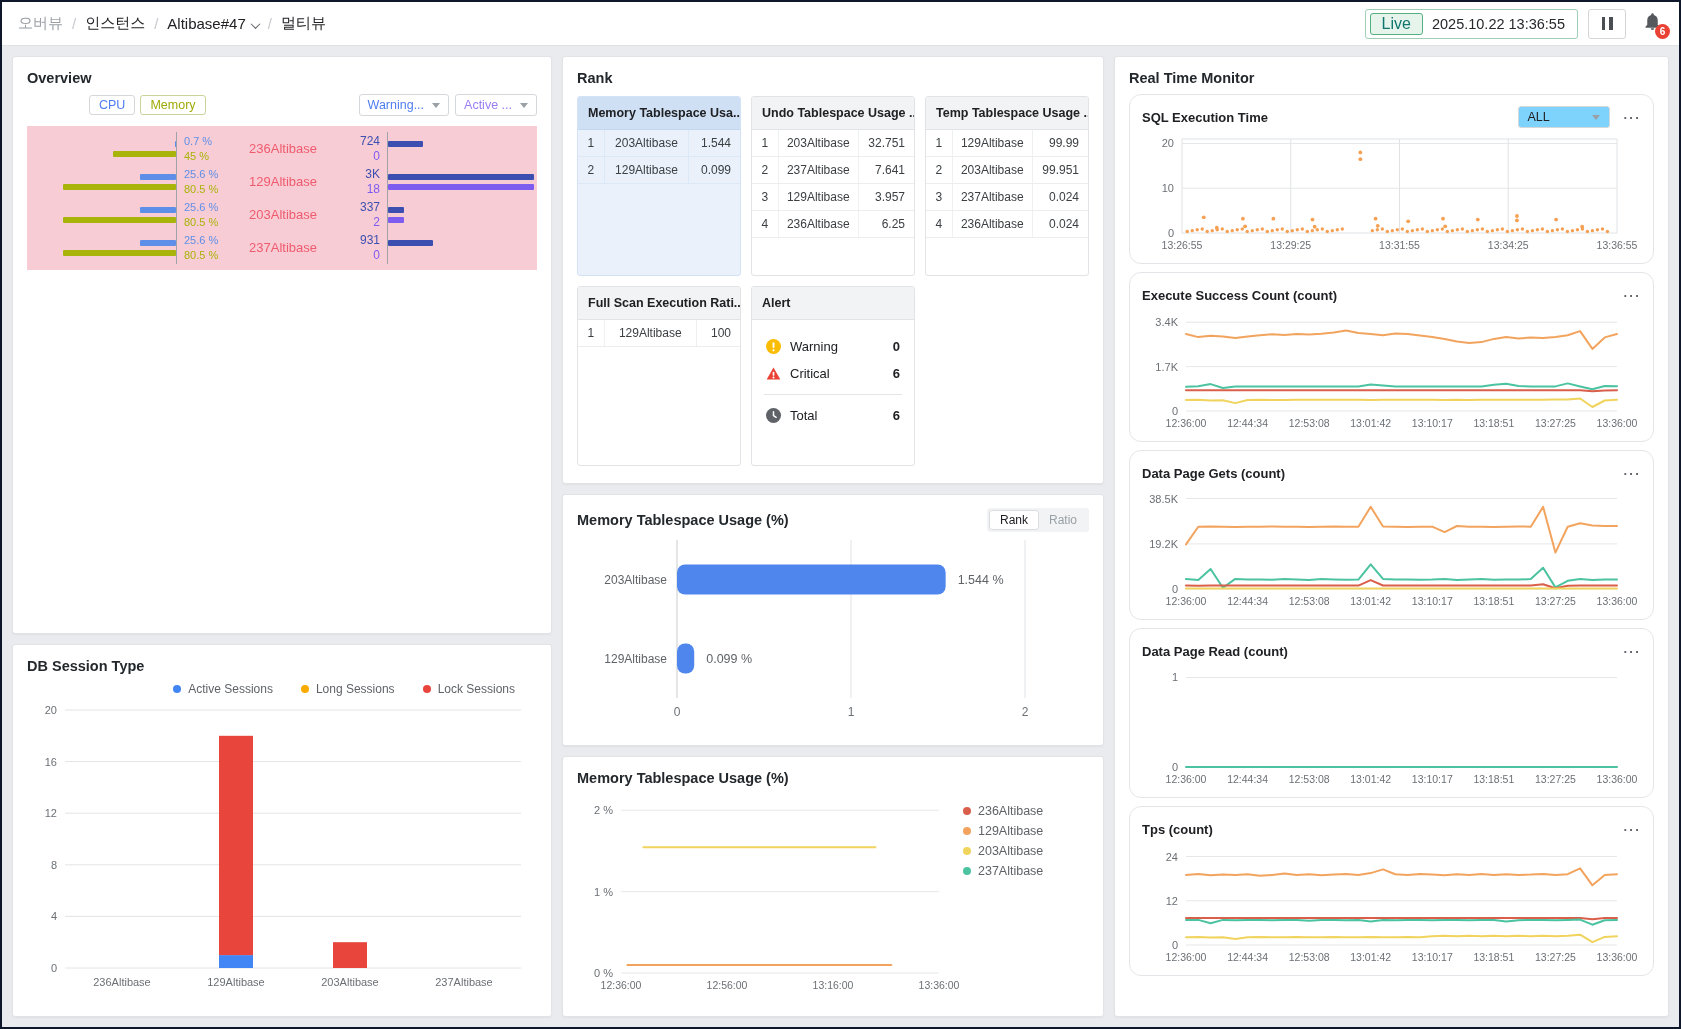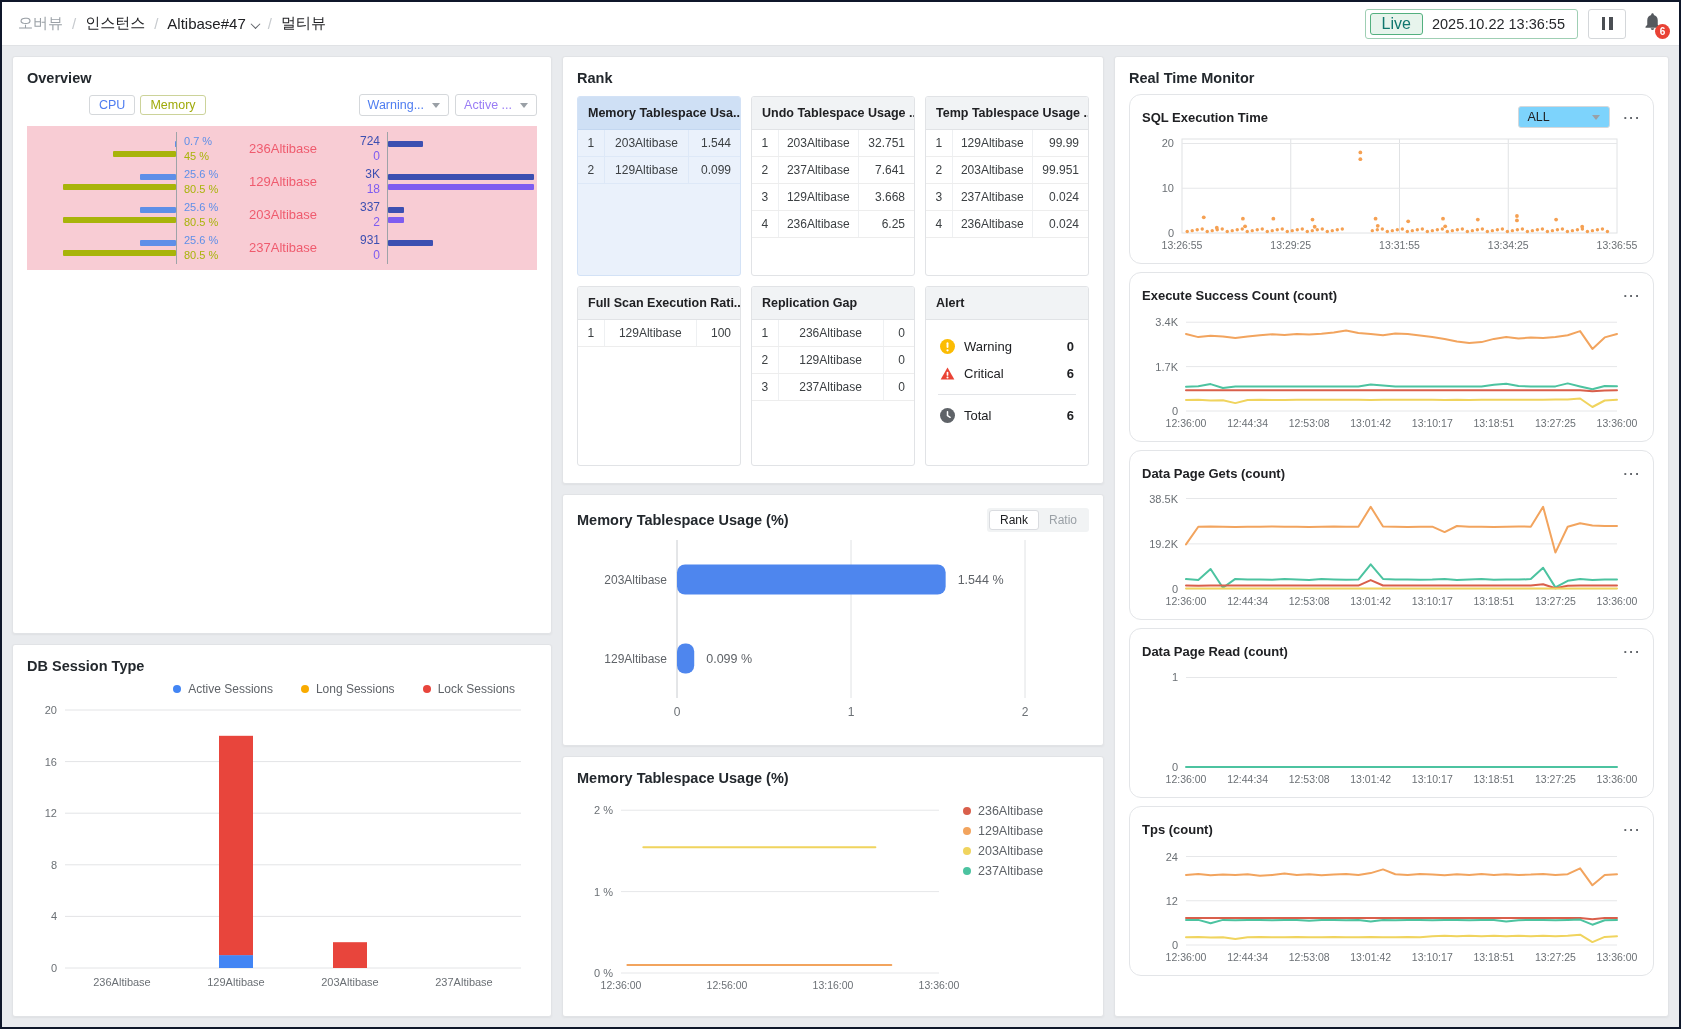--- a/index.html
+++ b/index.html
@@ -308,21 +308,21 @@
                     <td class="v">32.751</td>
                   </tr>
                   <tr>
                     <td class="rk">2</td>
                     <td>237Altibase</td>
                     <td class="v">7.641</td>
                   </tr>
                   <tr>
                     <td class="rk">3</td>
                     <td>129Altibase</td>
-                    <td class="v">3.668</td>
+                    <td class="v">3.957</td>
                   </tr>
                   <tr>
                     <td class="rk">4</td>
                     <td>236Altibase</td>
                     <td class="v">6.25</td>
                   </tr>
                 </tbody>
               </table>
           </div>
           <div class="rcard">
@@ -353,42 +353,20 @@
               </table>
           </div>
           <div class="rcard">
             <div class="rhead">Full Scan Execution Rati...</div>
             <table class="rtable">
                 <tbody>
                   <tr>
                     <td class="rk">1</td>
                     <td>129Altibase</td>
                     <td class="v">100</td>
-                  </tr>
-                </tbody>
-              </table>
-          </div>
-          <div class="rcard">
-            <div class="rhead">Replication Gap</div>
-            <table class="rtable">
-                <tbody>
-                  <tr>
-                    <td class="rk">1</td>
-                    <td>236Altibase</td>
-                    <td class="v">0</td>
-                  </tr>
-                  <tr>
-                    <td class="rk">2</td>
-                    <td>129Altibase</td>
-                    <td class="v">0</td>
-                  </tr>
-                  <tr>
-                    <td class="rk">3</td>
-                    <td>237Altibase</td>
-                    <td class="v">0</td>
                   </tr>
                 </tbody>
               </table>
           </div>
           <div class="rcard">
             <div class="rhead">Alert</div>
             <div class="alert-body">
               <div class="alert-row">
                 <svg viewBox="0 0 16 16">
                     <circle cx="8" cy="8" r="8" fill="#fbbc04"></circle>

